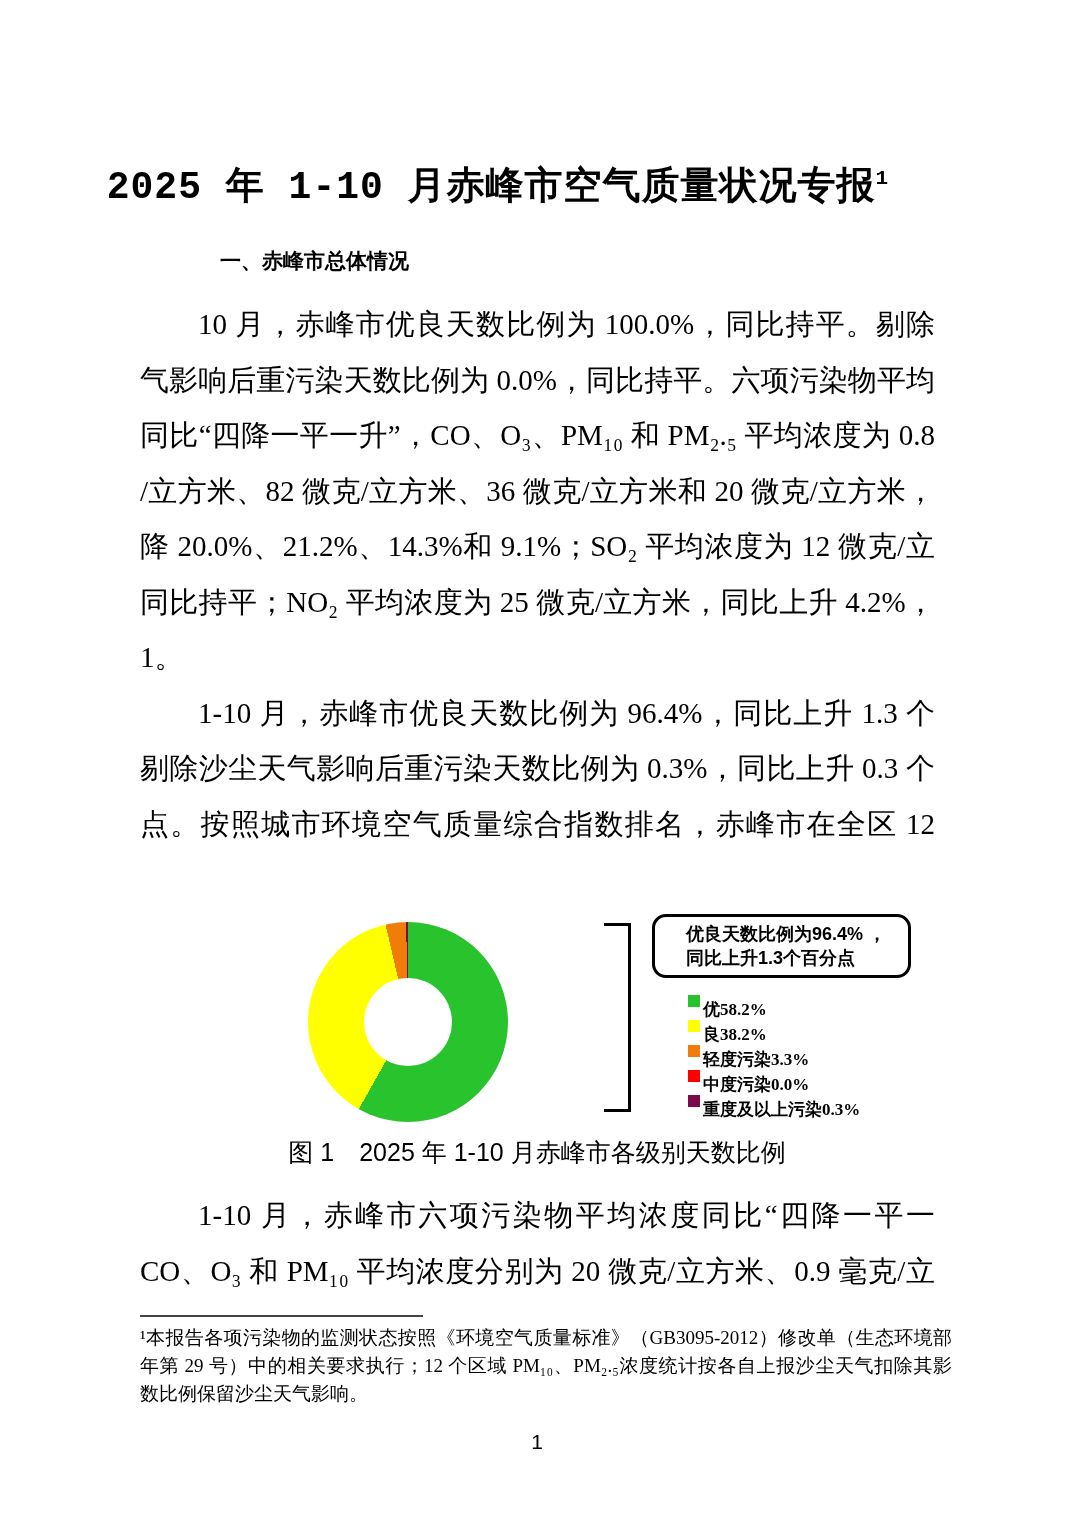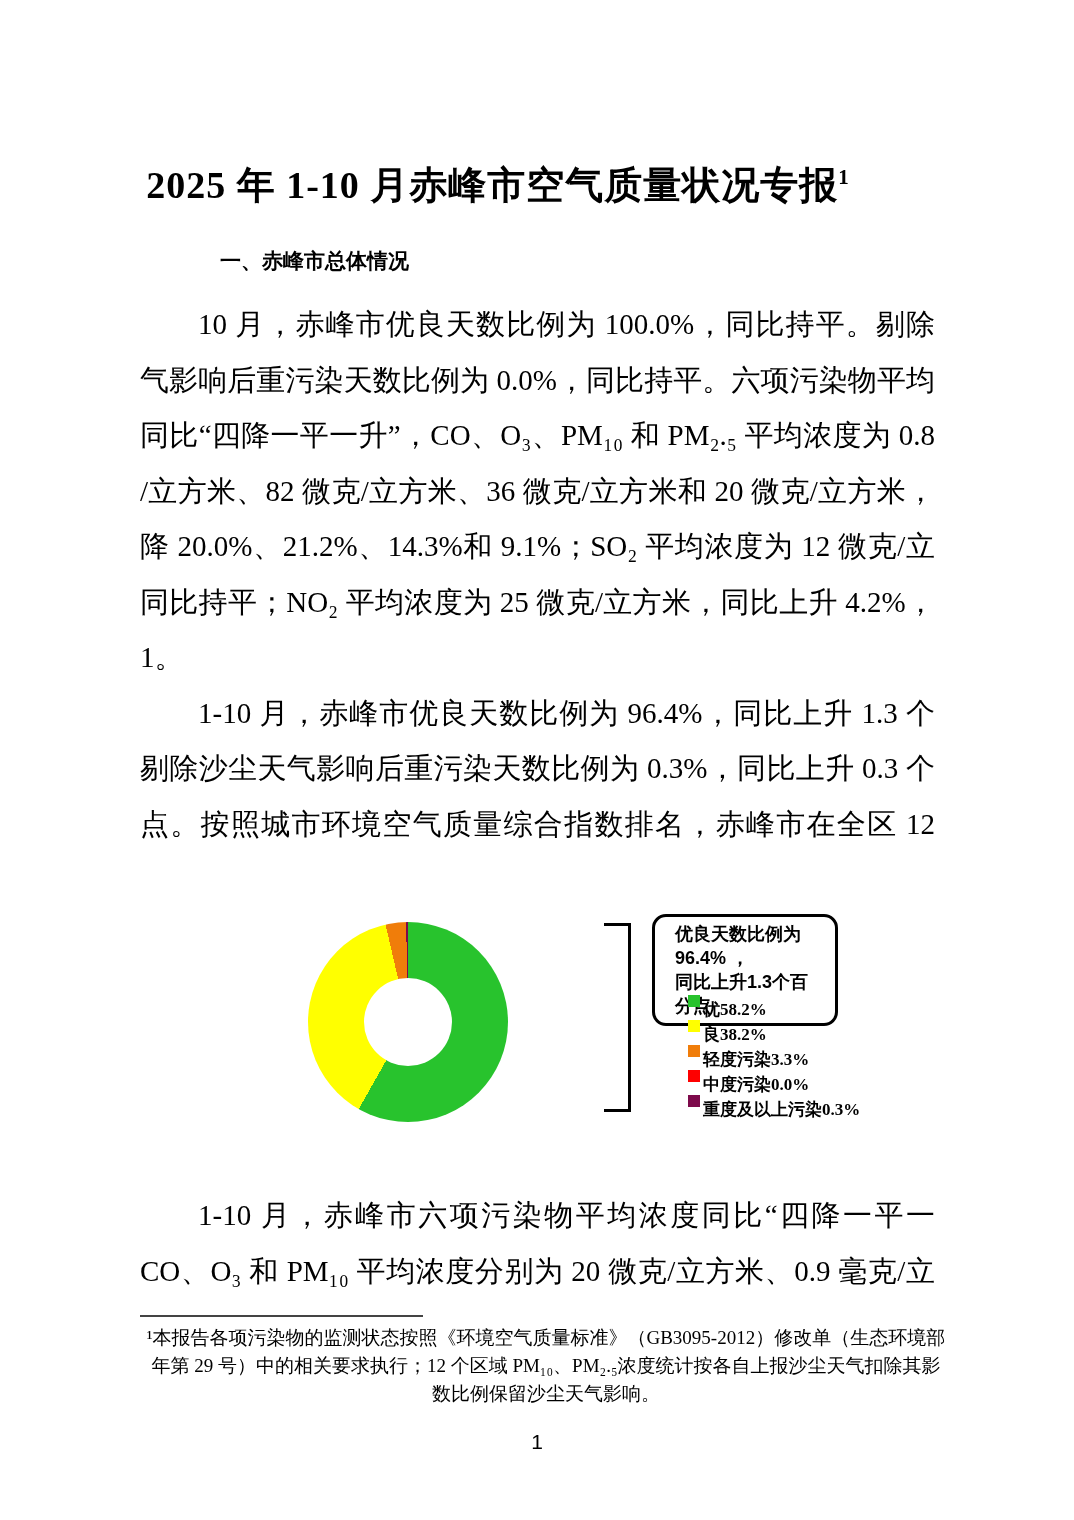--- a/index.html
+++ b/index.html
@@ -9,21 +9,21 @@
     background:#ffffff;
     margin:0 auto;
     overflow:hidden;
     font-family:"Liberation Serif","DejaVu Serif",serif;
     color:#000;
   }
   .title{
     position:absolute;top:160px;left:0;width:996px;
     text-align:center;
     font-size:38px;font-weight:bold;
-    font-family:Liberation Serif, serif;
+    font-family:Liberation Mono, monospace;
     letter-spacing:1px;
   }
   .title sup{font-size:21px;vertical-align:super;}
   .heading{
     position:absolute;top:247px;left:220px;
     font-size:21px;font-weight:bold;
     font-family:"Liberation Sans","DejaVu Sans",sans-serif;
   }
   .bodyblock{
     position:absolute;left:140px;width:795px;
@@ -50,24 +50,24 @@
   }
   .donut-hole{
     position:absolute;left:56px;top:56px;width:88px;height:88px;
     border-radius:50%;background:#ffffff;
   }
   .bracket{
     position:absolute;left:604px;top:923px;width:24px;height:183px;
     border-top:3px solid #000;border-right:3px solid #000;border-bottom:3px solid #000;
   }
   .callout{
-    position:absolute;left:652px;top:914px;width:186px;
+    position:absolute;left:652px;top:914px;width:259px;
     box-sizing:border-box;
     border:3px solid #000;border-radius:14px;
-    padding:5px 10px 5px 20px;
+    padding:5px 10px 5px 31px;
     font-family:"Liberation Sans","DejaVu Sans",sans-serif;
     font-size:18px;font-weight:bold;line-height:24px;
     background:#fff;
   }
   .legend{
     position:absolute;left:688px;top:992px;
   }
   .legend-item{
     display:flex;align-items:center;
     height:18px;margin-bottom:7px;
@@ -86,21 +86,21 @@
     font-family:"Liberation Sans","DejaVu Sans",sans-serif;
     font-size:25px;font-weight:500;
   }
   .footrule{
     position:absolute;left:140px;top:1315px;width:283px;height:2px;background:#444;
   }
   .footnote{
     position:absolute;left:140px;top:1324px;width:812px;
     font-size:19px;
   }
-  .fline{height:28px;line-height:28px;text-align:center;}
+  .fline{height:28px;line-height:28px;}
   .pagenum{
     position:absolute;top:1430px;left:0;width:1074px;
     text-align:center;font-size:21px;
     font-family:"Liberation Sans","DejaVu Sans",sans-serif;
   }
 </style>
 </head>
 <body>
 
 <div class="page">
@@ -147,20 +147,21 @@
       </div>
       <div class="legend-item">
         <span class="swatch" style="background: rgb(254, 0, 0);"></span>
         <span class="legend-label">中度污染0.0%</span>
       </div>
       <div class="legend-item">
         <span class="swatch" style="background: rgb(125, 10, 75);"></span>
         <span class="legend-label">重度及以上污染0.3%</span>
       </div>
     </div>
+  <div class="caption">图 1　2025 年 1-10 月赤峰市各级别天数比例</div>
 
   <div class="bodyblock bb3">
     <div class="bline jline indent">1-10 月，赤峰市六项污染物平均浓度同比“四降一平一升”，NO₂、</div>
     <div class="bline jline">CO、O₃ 和 PM₁₀ 平均浓度分别为 20 微克/立方米、0.9 毫克/立方米、</div>
   </div>
 
   <div class="footrule"></div>
   <div class="footnote">
     <div class="fline jline">¹本报告各项污染物的监测状态按照《环境空气质量标准》（GB3095-2012）修改单（生态环境部公告 2018</div>
     <div class="fline jline">年第 29 号）中的相关要求执行；12 个区域 PM₁₀、PM₂.₅浓度统计按各自上报沙尘天气扣除其影响，优良天</div>

